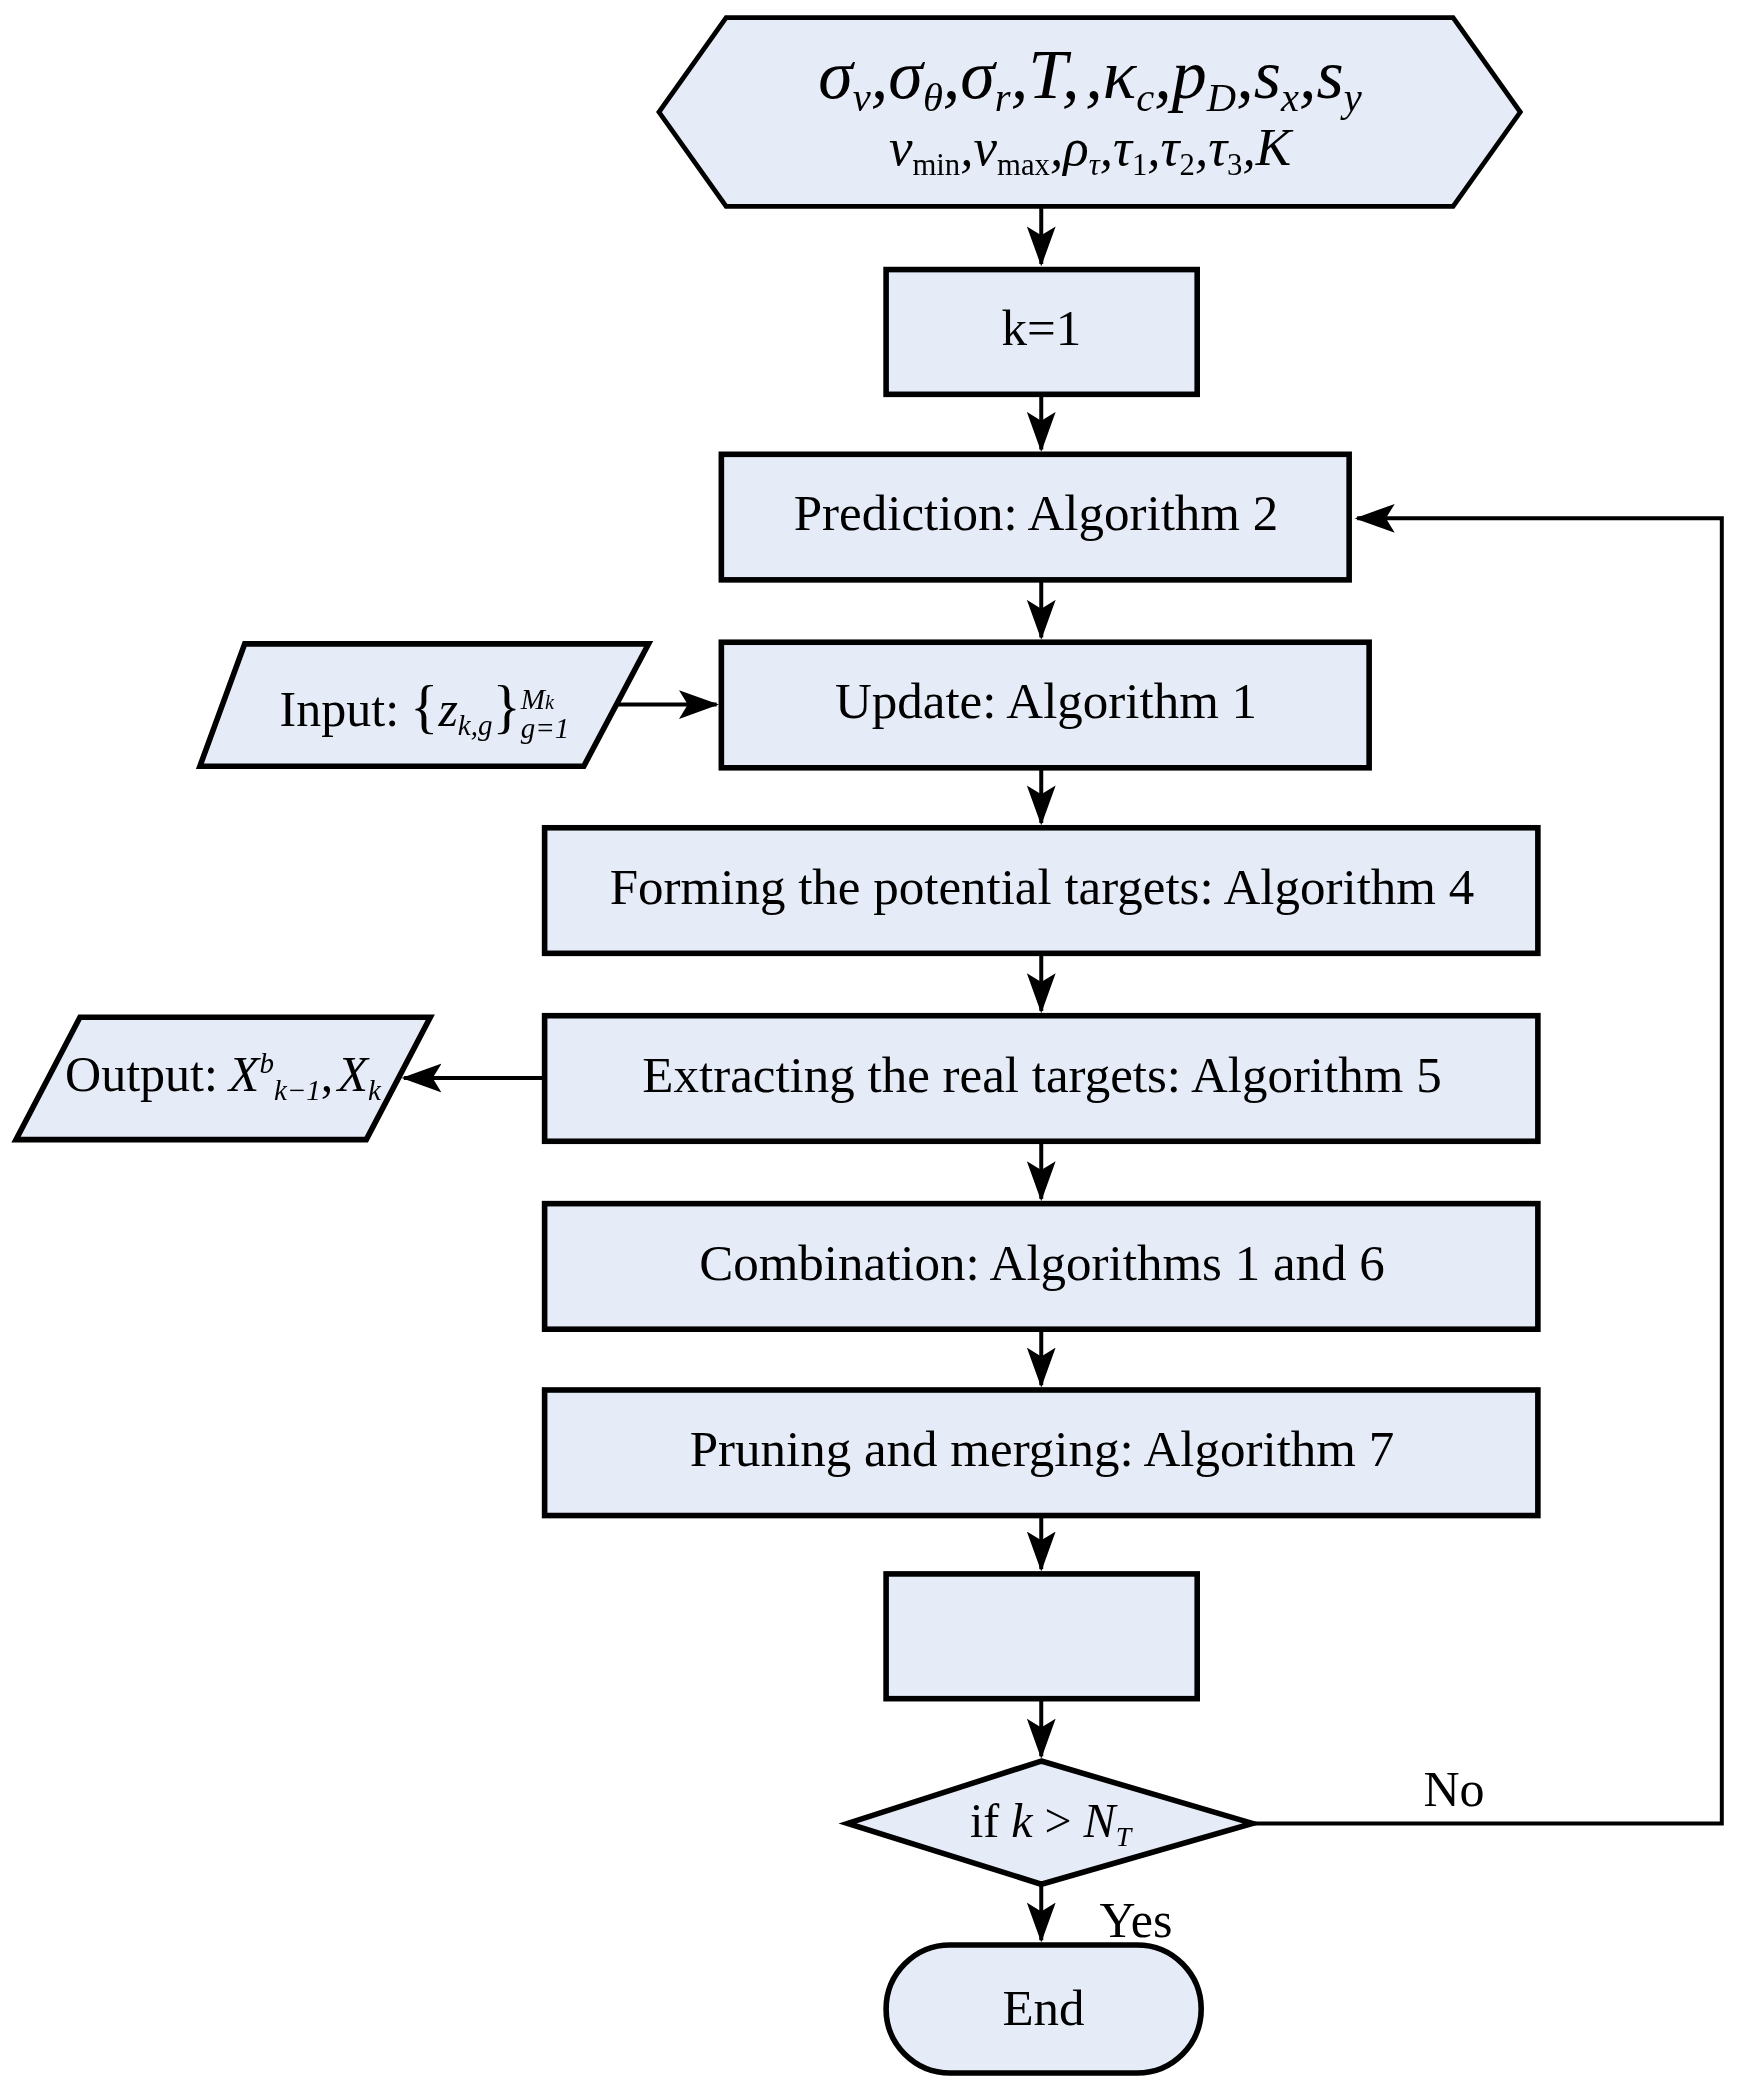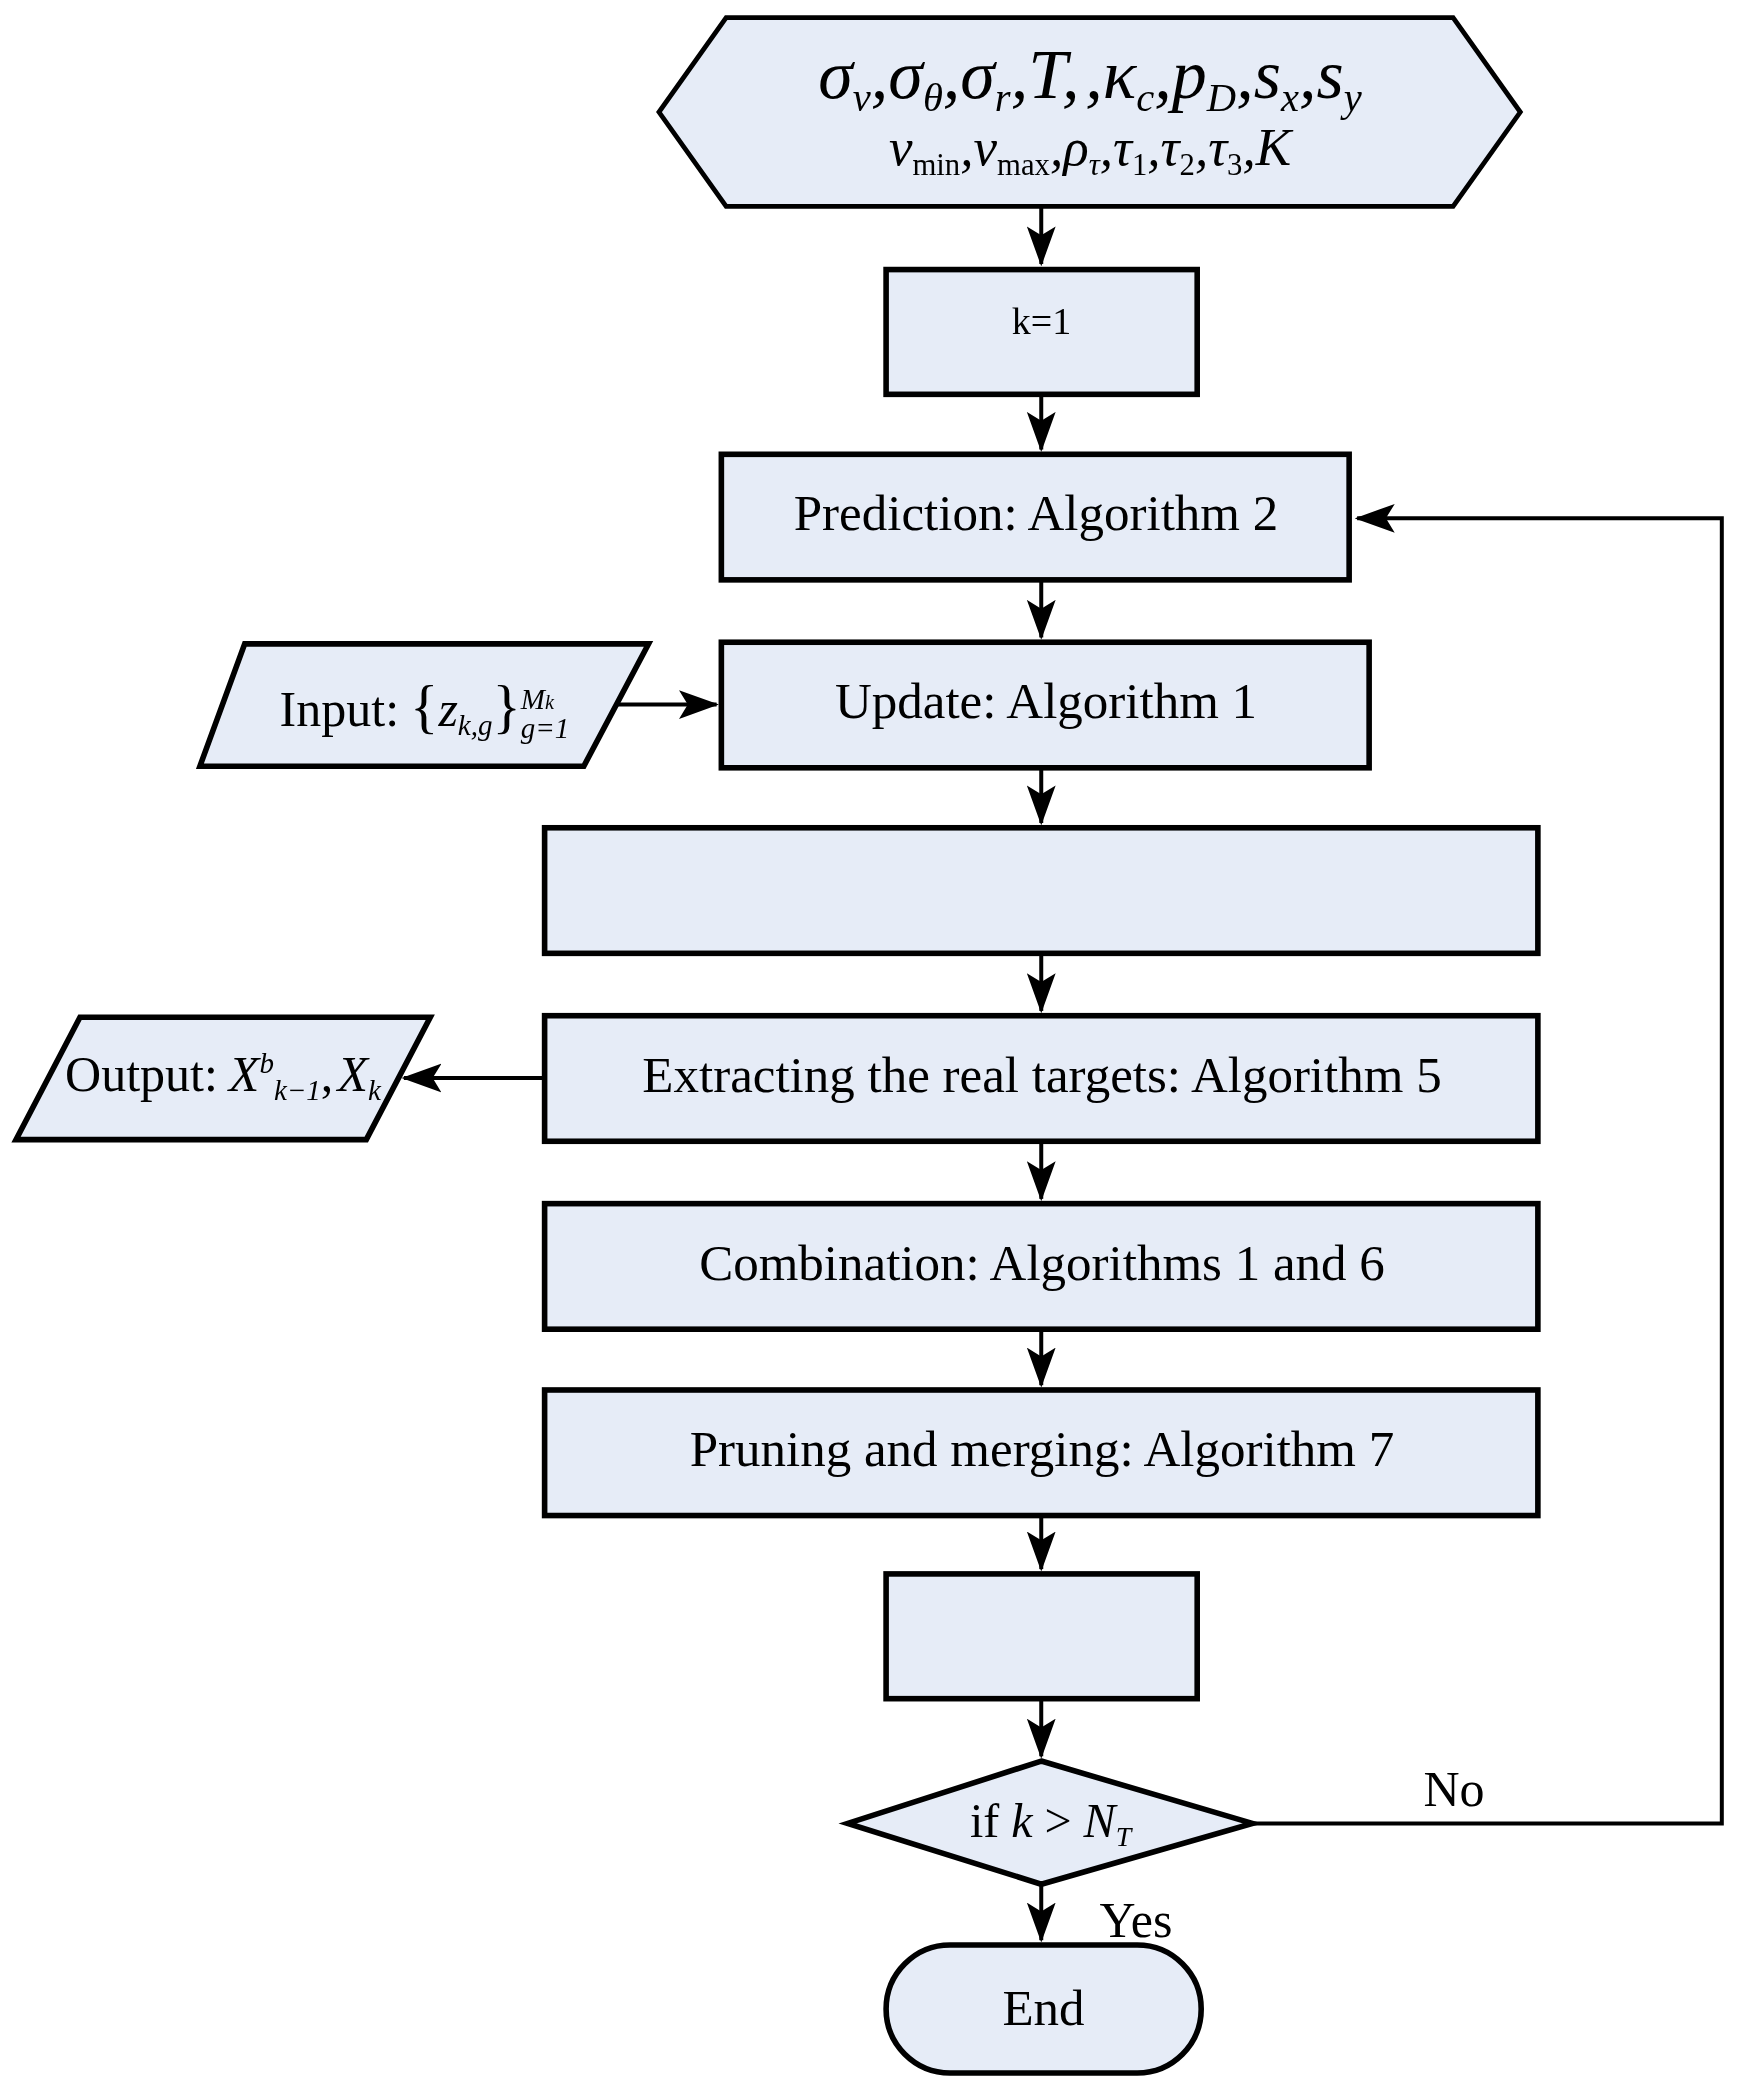--- a/index.html
+++ b/index.html
@@ -112,30 +112,31 @@
     <path class="conn" d="M1566,2280 L2153,2280 L2153,648 L1697,648" marker-end="url(#ah)"></path>
   </svg>
 
   <div class="lbl lbl-math" style="left:659px; top:38px; width:862px; font-size:70px;">
     <span>σ<span class="sub">v</span>,σ<span class="sub">θ</span>,σ<span class="sub">r</span>,T, ,κ<span class="sub">c</span>,p<span class="sub">D</span>,s<span class="sub">x</span>,s<span class="sub">y</span></span>
   </div>
   <div class="lbl lbl-math" style="left:659px; top:120px; width:862px; font-size:53px;">
     <span>v<span class="sub-up">min</span>,v<span class="sub-up">max</span>,ρ<span class="sub">τ</span>,τ<span class="sub-up">1</span>,τ<span class="sub-up">2</span>,τ<span class="sub-up">3</span>,K</span>
   </div>
 
-  <div class="lbl lbl-plain" style="left:886px; top:302px; width:311px; font-size:38px;text-align:center;">k=1</div>
+  <div class="lbl lbl-plain" style="left:886px; top:302px; width:311px; font-size:51px;text-align:center;">k=1</div>
 
   <div class="lbl lbl-plain" style="left:722px; top:487px; width:628px; font-size:51px;">Prediction: Algorithm 2</div>
 
   <div class="lbl" style="left:200px; top:676px; width:449px; font-size:50px;">
     <span class="lbl-upright">Input:</span><span class="nbsp-s"></span><span class="brace">{</span><span style="font-style:italic;">z<span class="sub">k,g</span></span><span class="brace">}</span><span class="sbs"><span class="hi">M<span style="font-size:0.7em;">k</span></span><span class="lo">g=1</span></span>
   </div>
 
   <div class="lbl lbl-plain" style="left:722px; top:675px; width:648px; font-size:51px;">Update: Algorithm 1</div>
 
+  <div class="lbl lbl-plain" style="left:545px; top:861px; width:994px; font-size:51px;">Forming the potential targets:  Algorithm 4</div>
 
   <div class="lbl" style="left:16px; top:1048px; width:414px; font-size:50px;">
     <span class="lbl-upright">Output:</span><span class="nbsp-s"></span><span style="font-style:italic;">X<span class="sup">b</span><span class="sub">k−1</span></span>, <span style="font-style:italic;">X<span class="sub">k</span></span>
   </div>
 
   <div class="lbl lbl-plain" style="left:545px; top:1049px; width:994px; font-size:51px;">Extracting the real targets:  Algorithm 5</div>
 
   <div class="lbl lbl-plain" style="left:545px; top:1237px; width:994px; font-size:51px;">Combination:  Algorithms 1 and 6</div>
 
   <div class="lbl lbl-plain" style="left:545px; top:1423px; width:994px; font-size:51px;">Pruning and merging:  Algorithm 7</div>

